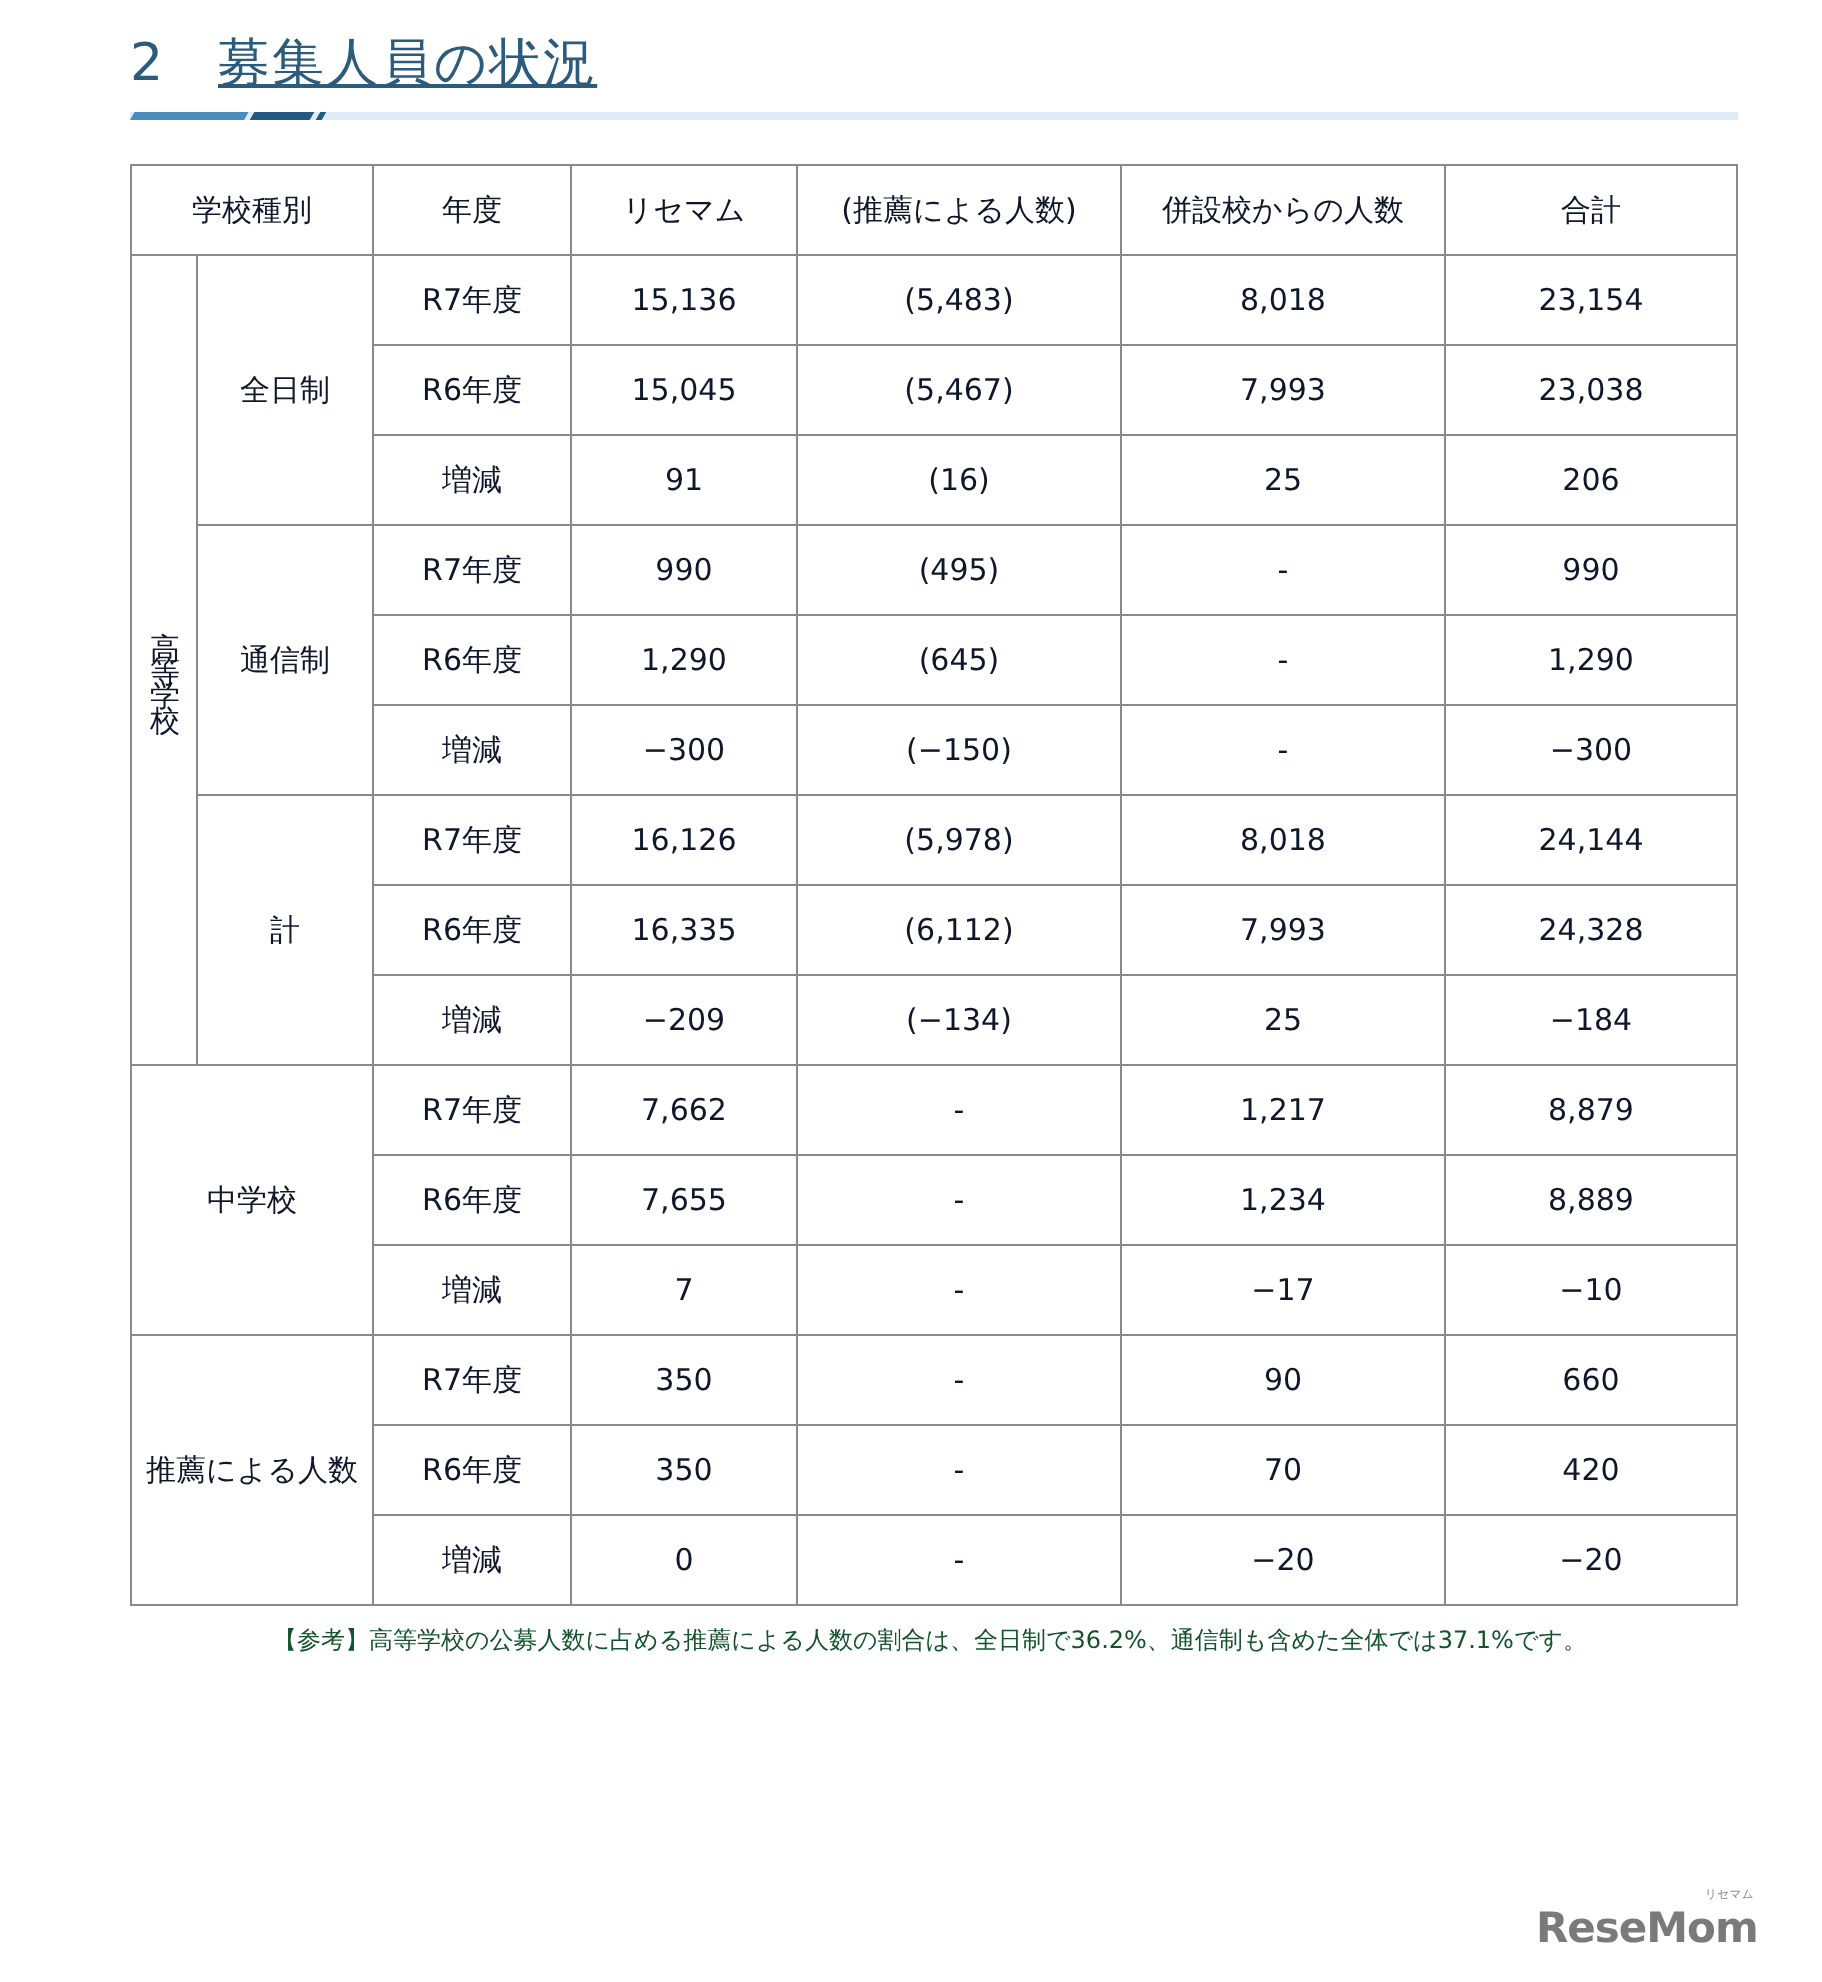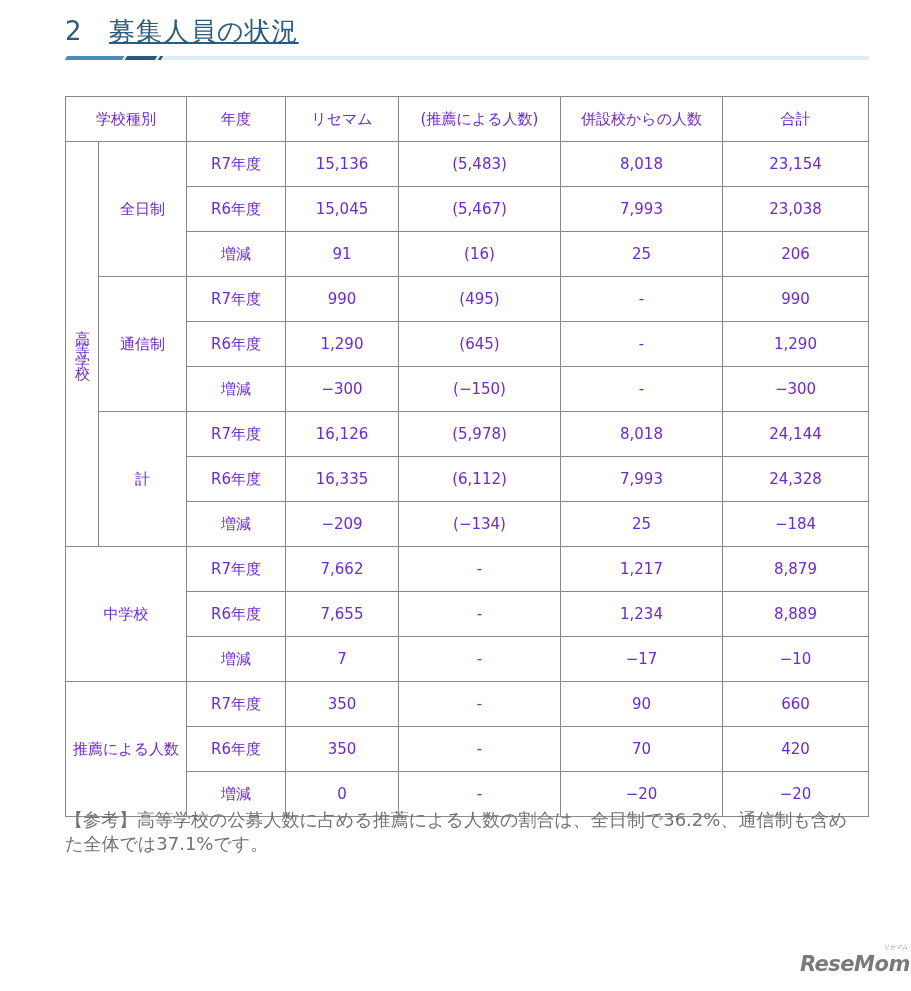--- a/index.html
+++ b/index.html
@@ -63,25 +63,25 @@
       position: absolute;
       left: 94px; top: 0;
       width: 3px; height: 4px;
       background: #245a82;
       transform: skewX(-30deg);
     }
 
     table.data-table {
       position: absolute;
       left: 65px;
-      top: 96px;
+      top: 82px;
       border-collapse: collapse;
       table-layout: fixed;
       font-size: 15px;
-      color: #6d28d9;
+      color: #0f172a;
       padding-left: 23px;
     }
     table.data-table td, table.data-table th {
       border: 1px solid #8a8a8a;
       text-align: center;
       vertical-align: middle;
       padding: 0;
       font-weight: normal;
       height: 44px;
       white-space: nowrap;
@@ -94,36 +94,36 @@
       text-orientation: upright;
       letter-spacing: 12px;
       display: inline-block;
     }
 
     .note {
       position: absolute;
       left: 65px;
       top: 808px;
       width: 800px;
-      font-size: 18px;
+      font-size: 12px;
       line-height: 24px;
-      color: #737373;
+      color: #14532d;
       margin: 0;
+      text-align: center;
     }
 
     .logo {
       position: absolute;
-      left: 800px;
+      left: 768px;
       top: 952px;
       font-family: "DejaVu Sans", sans-serif;
       font-weight: bold;
       font-size: 21px;
       color: #7a7a7a;
       letter-spacing: -0.5px;
-      font-style: italic;
     }
     .logo .logo-ruby {
       position: absolute;
       right: 2px;
       top: -9px;
       font-size: 6px;
       font-weight: normal;
       color: #8a8a8a;
       letter-spacing: 0;
     }

